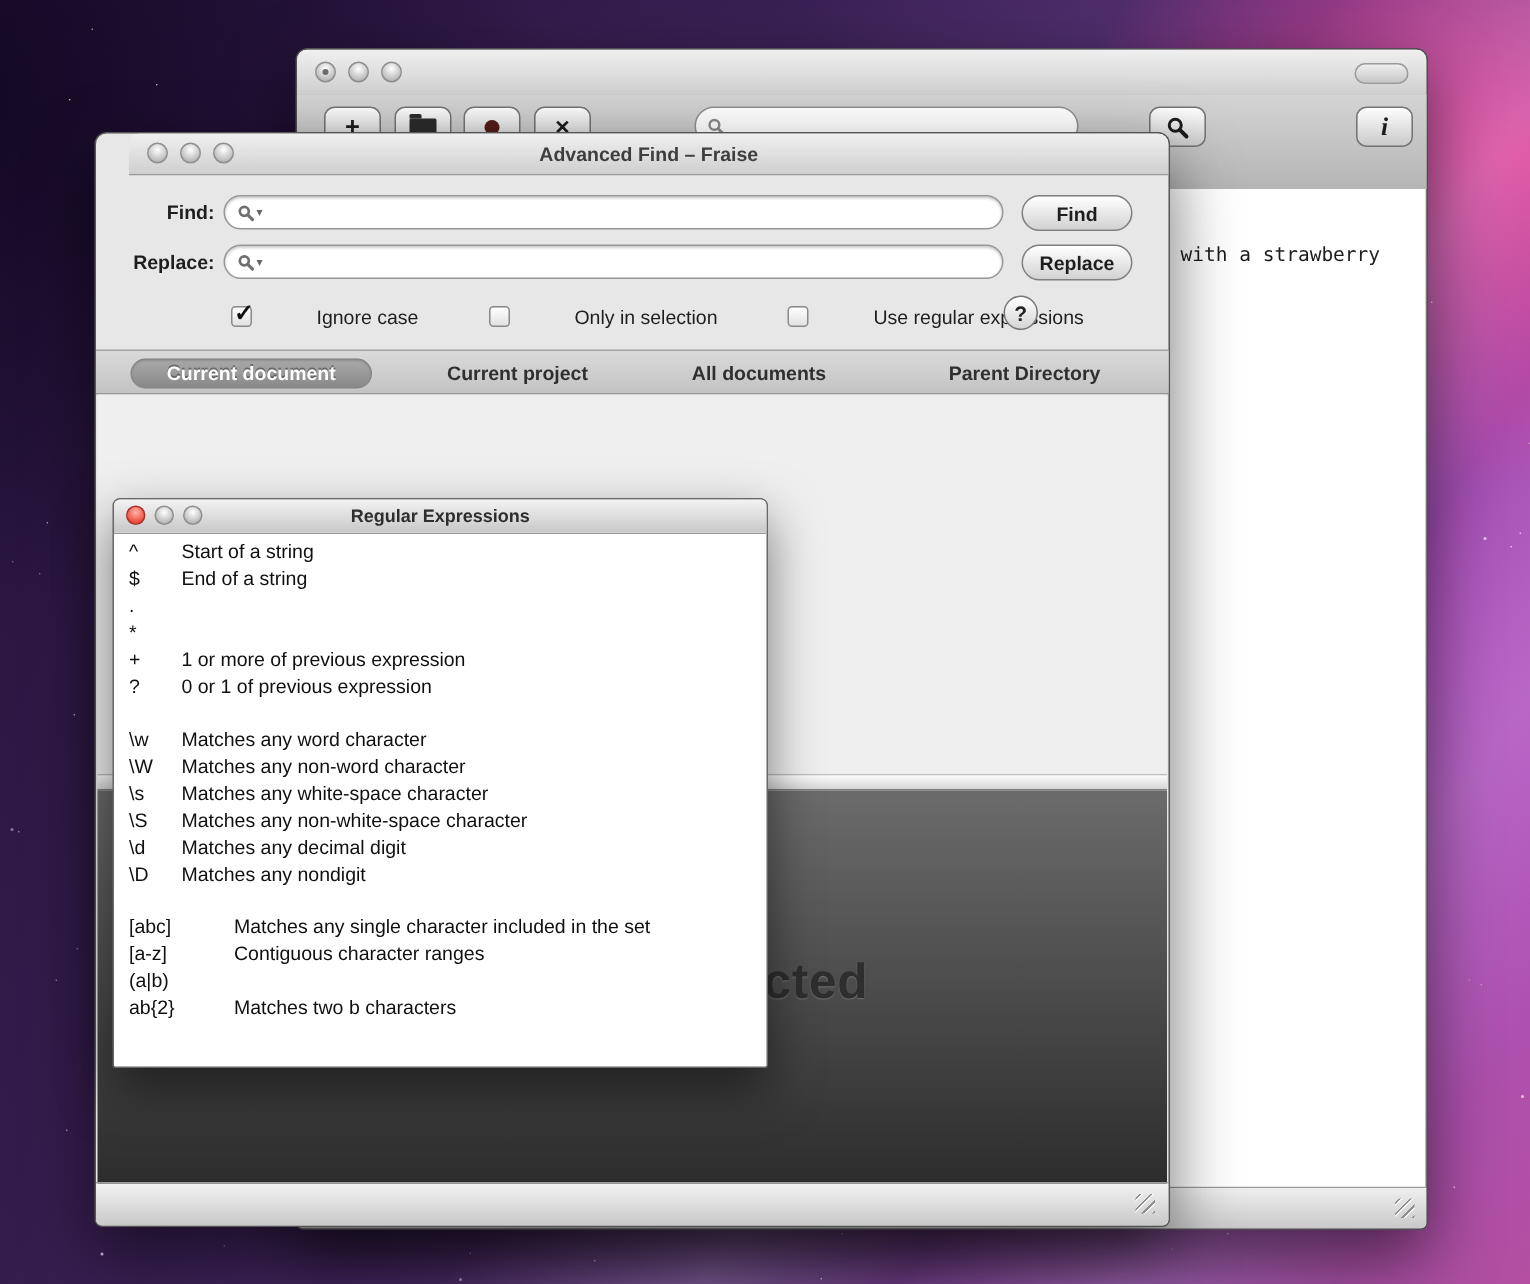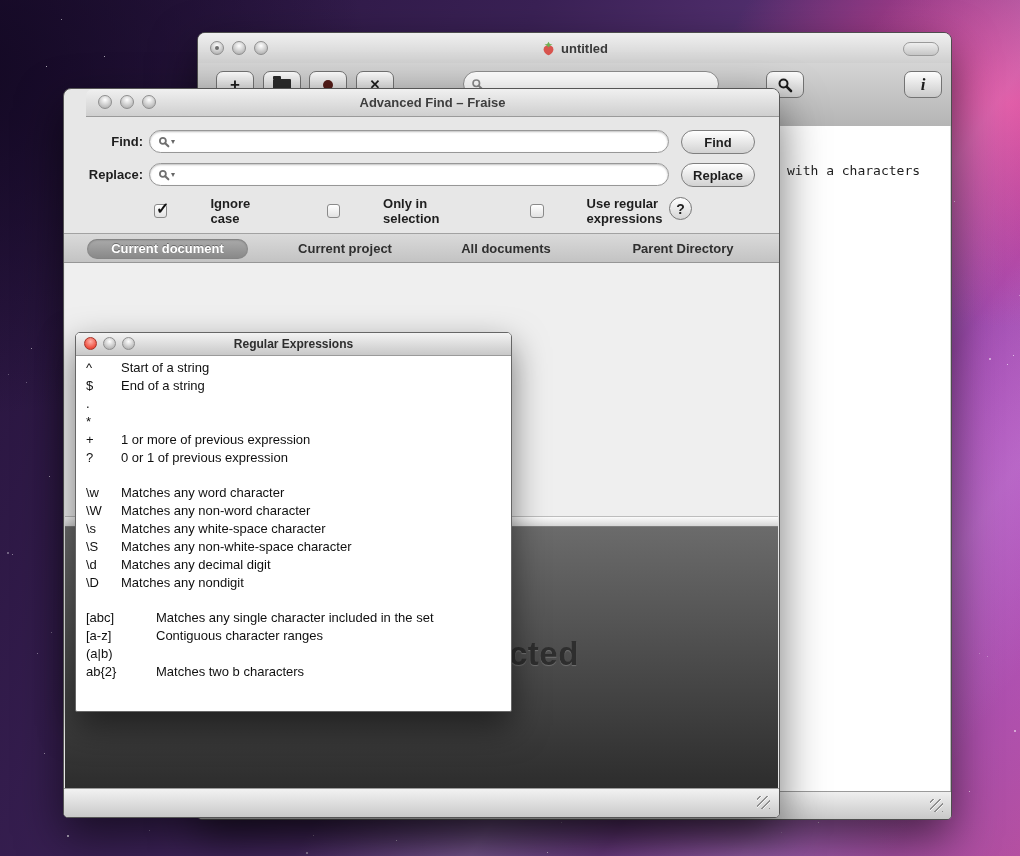--- a/index.html
+++ b/index.html
@@ -69,21 +69,21 @@
     box-shadow:inset 0 1px 2px rgba(0,0,0,.25);}
   .chev{font-size:8px;color:#666;margin-left:1px;}
   .pill-button{position:absolute;left:617px;width:74px;height:24px;border-radius:12px;
     background:linear-gradient(#ffffff,#d2d2d2);border:1px solid #7f7f7f;box-sizing:border-box;
     font-size:13px;font-weight:600;color:#1e1e1e;display:flex;align-items:center;justify-content:center;}
   #check-row{position:absolute;left:90px;top:112px;height:20px;display:flex;align-items:center;}
   .cb-wrap{display:flex;align-items:center;margin-right:47px;}
   .cb{width:14px;height:14px;border-radius:3px;background:linear-gradient(#fff,#e2e2e2);
     border:1px solid #8a8a8a;box-sizing:border-box;position:relative;margin-right:7px;}
   .cb .mark{position:absolute;left:1px;top:-6px;font-size:16px;font-weight:700;color:#111;}
-  .cb-label{font-size:13px;font-weight:700;color:#1e1e1e;padding-left:36px;}
+  .cb-label{font-size:13px;font-weight:400;color:#1e1e1e;padding-left:36px;}
   #help-btn{position:absolute;left:605px;top:108px;width:23px;height:23px;border-radius:50%;
     background:linear-gradient(#ffffff,#d5d5d5);border:1px solid #777;box-sizing:border-box;
     font-size:14px;font-weight:700;color:#222;display:flex;align-items:center;justify-content:center;}
   #tab-bar{position:absolute;left:0;right:0;top:144px;height:30px;
     background:linear-gradient(#dadada,#c3c3c3);border-top:1px solid #a2a2a2;border-bottom:1px solid #969696;
     box-sizing:border-box;}
   .tab{position:absolute;top:5px;height:20px;line-height:20px;font-size:13px;font-weight:700;color:#2f2f2f;
     text-align:center;}
   .tab.selected{background:linear-gradient(#ababab,#878787);color:#fff;border-radius:11px;
     text-shadow:0 -1px 0 rgba(0,0,0,.35);box-shadow:inset 0 1px 2px rgba(0,0,0,.3);}
@@ -266,27 +266,20 @@
     <div class="star" style="width: 1px; height: 1px; left: 752px; top: 417px; opacity: 0.67;"></div>
   </div>
 
 <div class="window" id="bg-window">
   <div class="titlebar">
     <div class="tl" style="left:12px;top:8px;width:14px;height:14px;">
         <div class="dot"></div>
       </div>
     <div class="tl" style="left:34px;top:8px;width:14px;height:14px;"></div>
     <div class="tl" style="left:56px;top:8px;width:14px;height:14px;"></div>
-    <div id="bg-title">
-      <svg width="15" height="15" viewBox="0 0 16 16">
-        <path d="M8 4.5 C11.2 4.5 13.2 6.3 13.2 8.7 C13.2 12 10 14.6 8 15.2 C6 14.6 2.8 12 2.8 8.7 C2.8 6.3 4.8 4.5 8 4.5 Z" fill="#d8544e"></path>
-        <path d="M8 0.8 L9.4 3.2 L12.2 3.8 L9.6 5 L8 7 L6.4 5 L3.8 3.8 L6.6 3.2 Z" fill="#6fae52"></path>
-      </svg>
-      <span>untitled</span>
-    </div>
     <div id="pill-btn"></div>
   </div>
 
   <div id="bg-toolbar">
     <div class="tb-btn" style="left:18px;font-size:17px;">
         <span>+</span>
       </div>
     <div class="tb-btn" style="left:65px;">
         <span class="folder"></span>
       </div>
@@ -312,21 +305,21 @@
     </div>
     <div class="tb-label" style="left:583px;">ed Find</div>
 
     <div class="tb-btn" style="left:706px;font-family:'Liberation Serif',serif;font-style:italic;font-size:17px;">
         <span>i</span>
       </div>
     <div class="tb-label" style="left:709px;">Info</div>
   </div>
 
   <div id="doc-area">
-    <div id="doc-text">with a characters</div>
+    <div id="doc-text">with a strawberry</div>
   </div>
 
   <div id="bg-bottombar">
     <div class="grip" style="right:8px;bottom:7px;"></div>
   </div>
 </div>
 
 <div class="window" id="find-window">
   <div class="titlebar">
     <div class="tl" style="left:12px;"></div>

